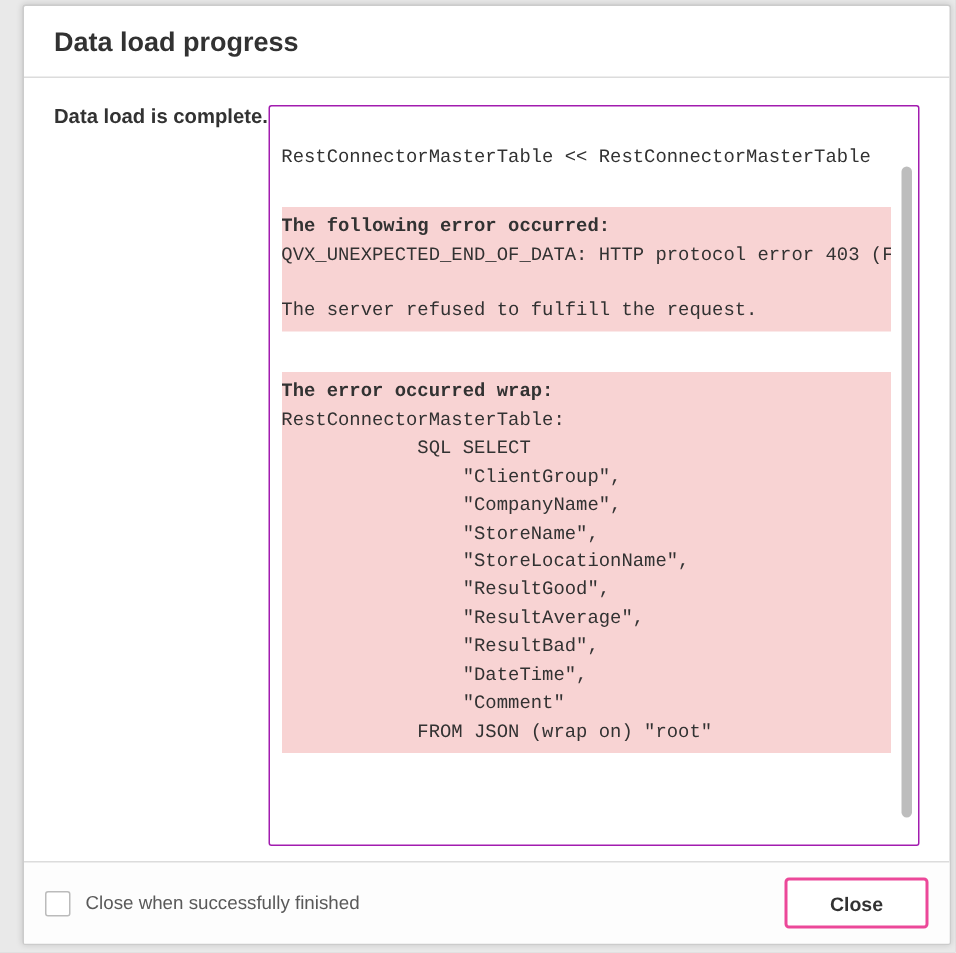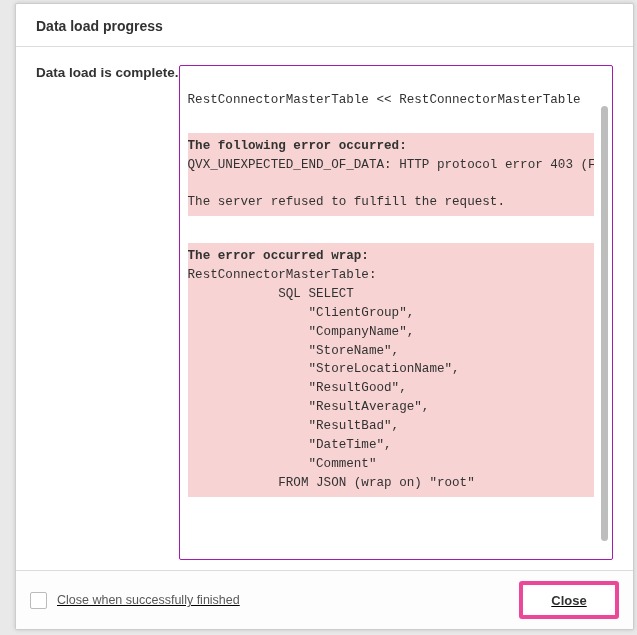--- a/index.html
+++ b/index.html
@@ -28,21 +28,21 @@
     border-radius: 2px;
     box-shadow: 0 0 4px rgba(0,0,0,0.15);
     display: flex;
     flex-direction: column;
   }
   .dlg-header {
     padding: 14px 20px 12px 20px;
     border-bottom: 1px solid #dcdcdc;
   }
   .dlg-title {
-    font-size: 14px;
+    font-size: 18px;
     font-weight: 700;
     color: #323232;
   }
   .dlg-body {
     flex: 1;
     padding: 18px 20px 10px 20px;
     display: flex;
     flex-direction: row;
     overflow: hidden;
   }
@@ -100,41 +100,40 @@
     background: #bdbdbd;
     border-radius: 4px;
   }
   .dlg-footer {
     border-top: 1px solid #dcdcdc;
     padding: 10px 14px;
     display: flex;
     align-items: center;
     gap: 10px;
     background: #fdfdfd;
-    text-decoration: underline;
   }
   .chk {
     width: 17px;
     height: 17px;
     border: 1px solid #bbbbbb;
     border-radius: 2px;
     background: #ffffff;
     box-sizing: border-box;
   }
   .chk-label {
     font-size: 12.5px;
     color: #595959;
     flex: 1;
   }
   .close-btn {
     min-width: 64px;
     height: 30px;
     padding: 0 14px;
     background: #ffffff;
-    border: 4px solid #ec4899;
+    border: 2px solid #ec4899;
     border-radius: 3px;
     font-size: 13px;
     font-weight: 700;
     color: #323232;
     display: flex;
     align-items: center;
     justify-content: center;
     cursor: pointer;
   }
 </style>

